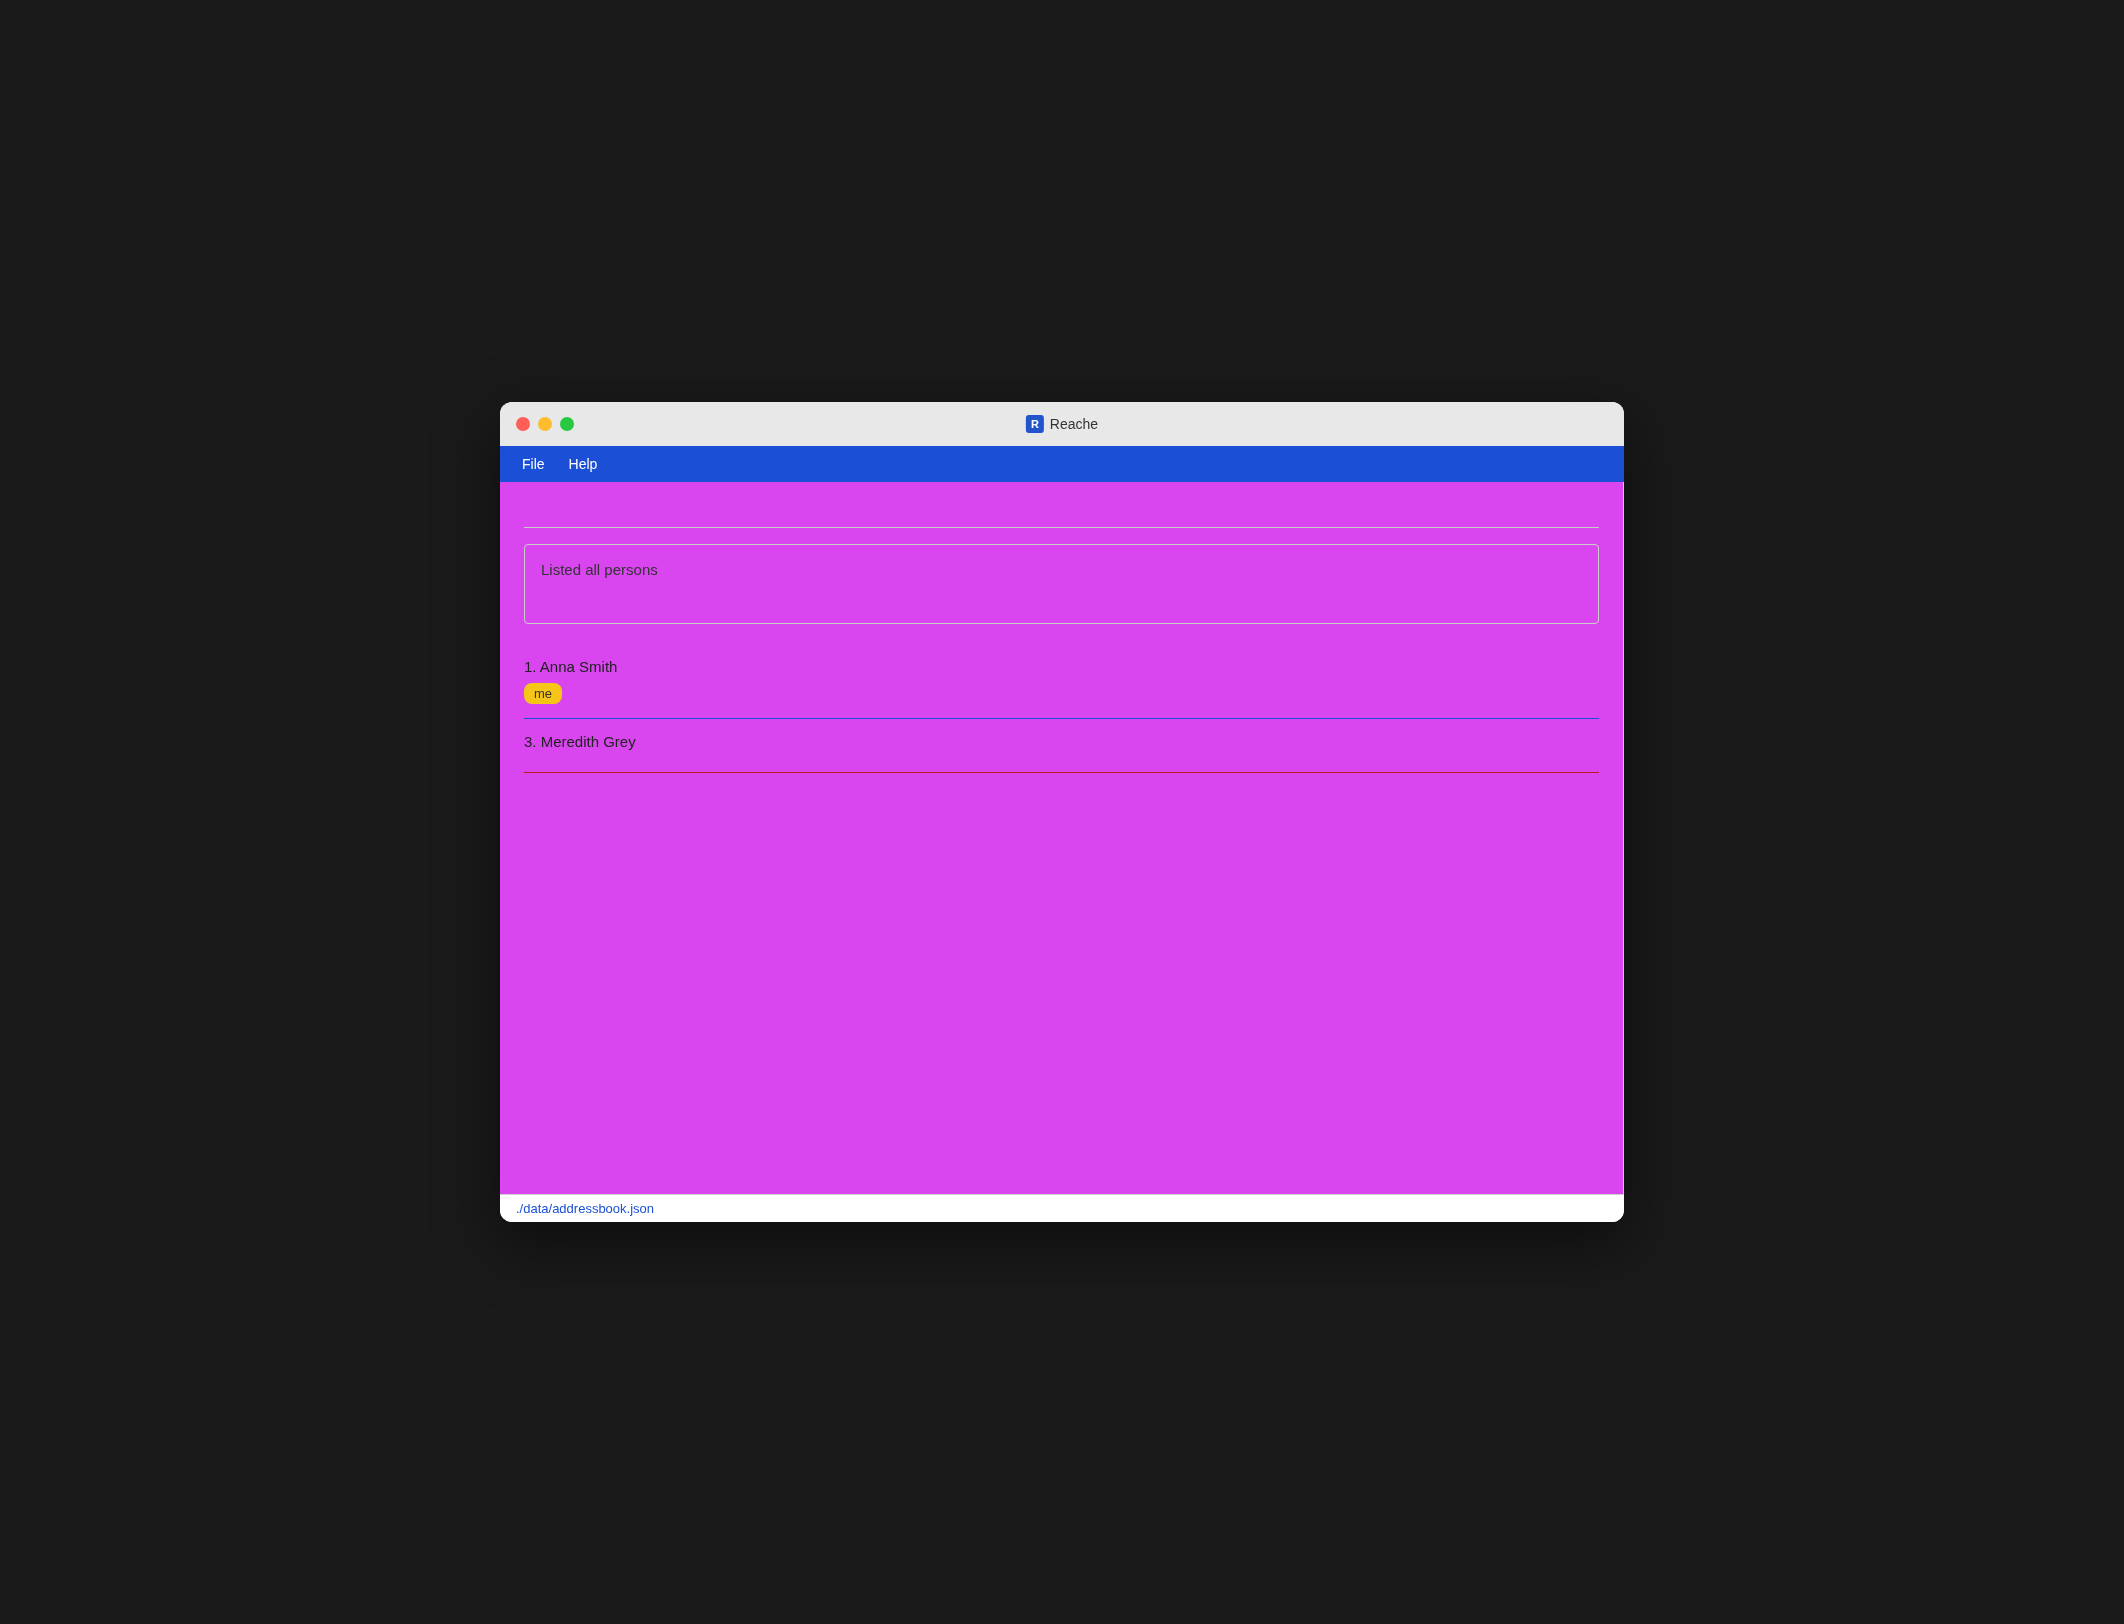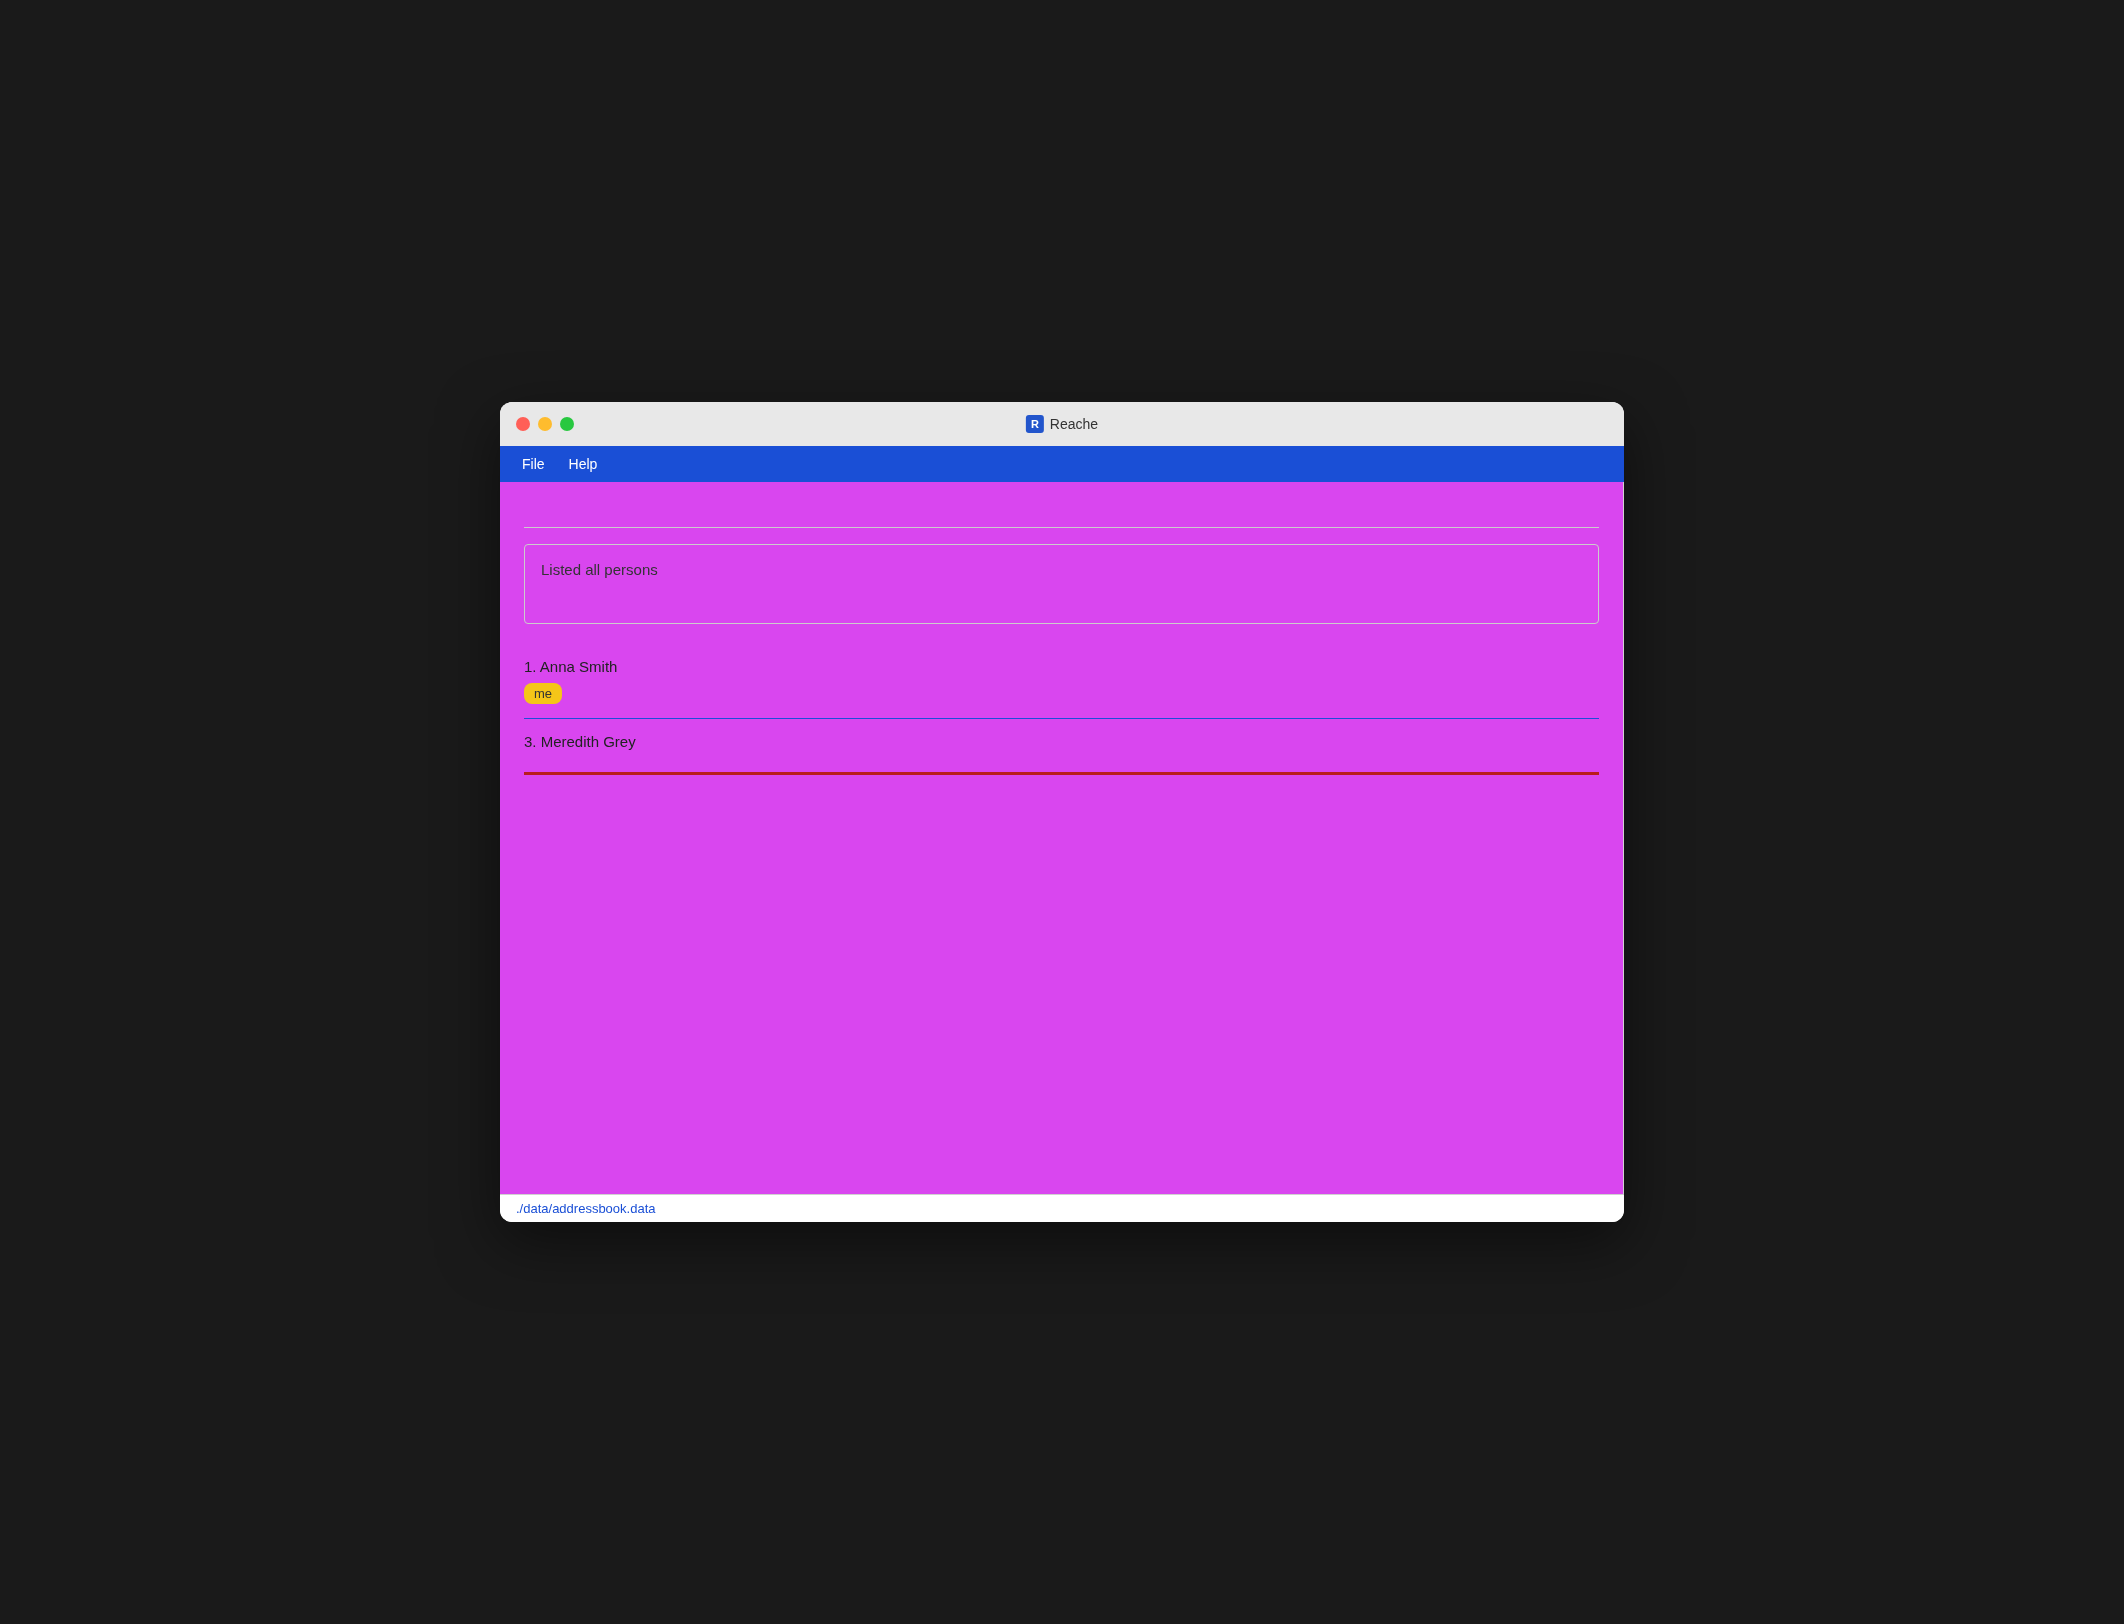--- a/index.html
+++ b/index.html
@@ -141,21 +141,21 @@
     .persons-list {
       list-style: none;
     }
 
     .person-item {
       padding: 14px 0;
       border-bottom: 1px solid #1d4ed8;
     }
 
     .person-item:last-child {
-      border-bottom: 3px solid #b91c1c;
+      border-bottom: 1px solid #b91c1c;
     }
 
     .person-name {
       font-size: 15px;
       color: #222;
       margin-bottom: 8px;
     }
 
     .tags {
       display: flex;
@@ -249,15 +249,15 @@
 
         <li class="person-item">
           <div class="person-name">3. Meredith Grey</div>
         </li>
       </ul>
     </div>
 
   </div>
 
   <div class="status-bar">
-    <a class="status-link">./data/addressbook.data</a>
+    <a class="status-link">./data/addressbook.json</a>
   </div>
 </div>
 
 </body></html>

